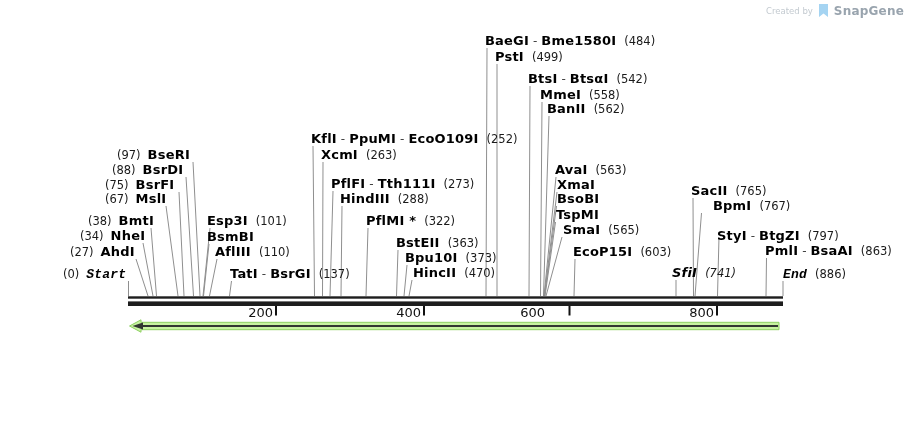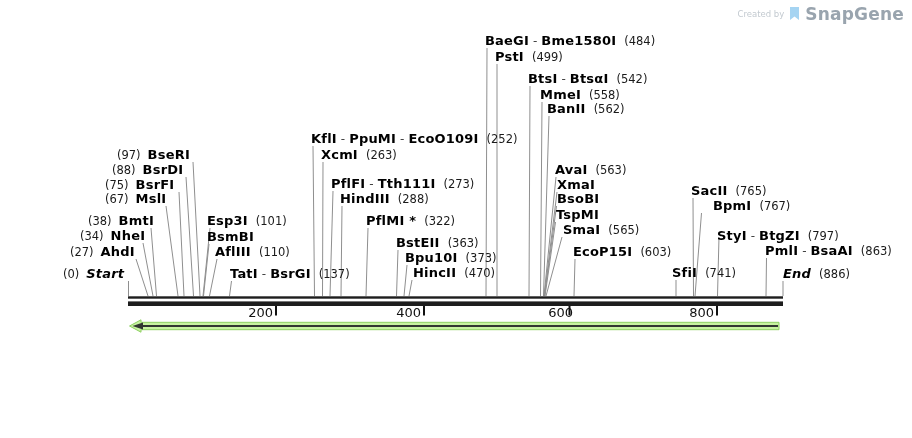--- a/index.html
+++ b/index.html
@@ -7,38 +7,38 @@
     position:relative; width:912px; height:342px; background:#ffffff;
     font-family:"DejaVu Sans","Liberation Sans",sans-serif; overflow:hidden;
   }
   svg.layer { position:absolute; left:0; top:0; }
   
   .enz-label {
     position:absolute; white-space:nowrap; font-size:13px; line-height:14px;
     color:#000;
   }
   .enz-label .name { font-weight:bold; letter-spacing:0.2px; }
-  .enz-label.italic .name { font-style:italic; }
+  .enz-label.italic .name { font-style:italic;font-family:Liberation Mono, monospace; }
   .enz-label .num { font-weight:normal; font-size:11.5px; color:#1a1a1a; }
   .enz-label .num.pre { margin-right:7px; }
   .enz-label .num.post { margin-left:8px;text-align:center; }
   .enz-label .sep { font-weight:normal; color:#444; margin:0 4px; font-size:12px; }
   
   .tick-label {
     position:absolute; width:52px; text-align:right; font-size:13px; color:#111;
     line-height:13px;
   }
   
   .title-block { position:absolute; left:0; width:912px; top:398px; text-align:left; }
   .map-title { font-size:17.5px; font-weight:bold; color:#000; letter-spacing:0.3px; }
   .map-subtitle { font-size:12.5px; color:#222; margin-top:3px; }
   
   .watermark { position:absolute; top:4px; right:8px; display:flex; align-items:center; gap:5px; }
   .wm-created { font-size:8.5px; color:#c3cad0; }
-  .wm-brand { font-size:17px; font-weight:600; color:#99a4ae; letter-spacing:0.2px; }
+  .wm-brand { font-size:12px; font-weight:600; color:#99a4ae; letter-spacing:0.2px; }
 </style>
 </head>
 <body>
 
 <div class="canvas">
 
   <div class="watermark">
     <span class="wm-created">Created by</span>
     <svg width="11" height="14" viewBox="0 0 11 14">
       <path d="M1,0 h9 v13 l-4.5,-3.4 L1,13 Z" fill="#a5d4f2"></path>
@@ -123,27 +123,27 @@
       <div class="enz-label" style="left: 555px; top: 163px;"><span class="name">AvaI</span><span class="num post">(563)</span></div>
       <div class="enz-label" style="left: 557px; top: 178px;"><span class="name">XmaI</span></div>
       <div class="enz-label" style="left: 557px; top: 192px;"><span class="name">BsoBI</span></div>
       <div class="enz-label" style="left: 556px; top: 208px; text-align: center;"><span class="name">TspMI</span></div>
       <div class="enz-label" style="left: 563px; top: 223px;"><span class="name">SmaI</span><span class="num post">(565)</span></div>
       <div class="enz-label" style="left: 573px; top: 245px;"><span class="name">EcoP15I</span><span class="num post">(603)</span></div>
       <div class="enz-label" style="left: 691px; top: 184px;"><span class="name">SacII</span><span class="num post">(765)</span></div>
       <div class="enz-label" style="left: 713px; top: 199px;"><span class="name">BpmI</span><span class="num post">(767)</span></div>
       <div class="enz-label" style="left: 717px; top: 229px;"><span class="name">StyI</span><span class="sep">-</span><span class="name">BtgZI</span><span class="num post">(797)</span></div>
       <div class="enz-label" style="left: 765px; top: 244px;"><span class="name">PmlI</span><span class="sep">-</span><span class="name">BsaAI</span><span class="num post">(863)</span></div>
-      <div class="enz-label" style="left: 672px; top: 266px;"><span class="name">SfiI</span><span class="num post">(741)</span></div>
+      <div class="enz-label" style="left: 672px; top: 266px; font-style: italic;"><span class="name">SfiI</span><span class="num post">(741)</span></div>
       <div class="enz-label italic" style="left: 783px; top: 267px;"><span class="name">End</span><span class="num post">(886)</span></div>
     </div>
   <div id="ticks-layer">
       <div class="tick-label" style="left: 221px; top: 306px;">200</div>
       <div class="tick-label" style="left: 369px; top: 306px;">400</div>
-      <div class="tick-label" style="left: 521px; top: 306px;">600</div>
+      <div class="tick-label" style="left: 493px; top: 306px;">600</div>
       <div class="tick-label" style="left: 662px; top: 306px;">800</div>
     </div>
 
   <div class="title-block">
     <div class="map-title">mTFP1-MAPTau-N-10</div>
   </div>
 
 </div>
 
 </body></html>

